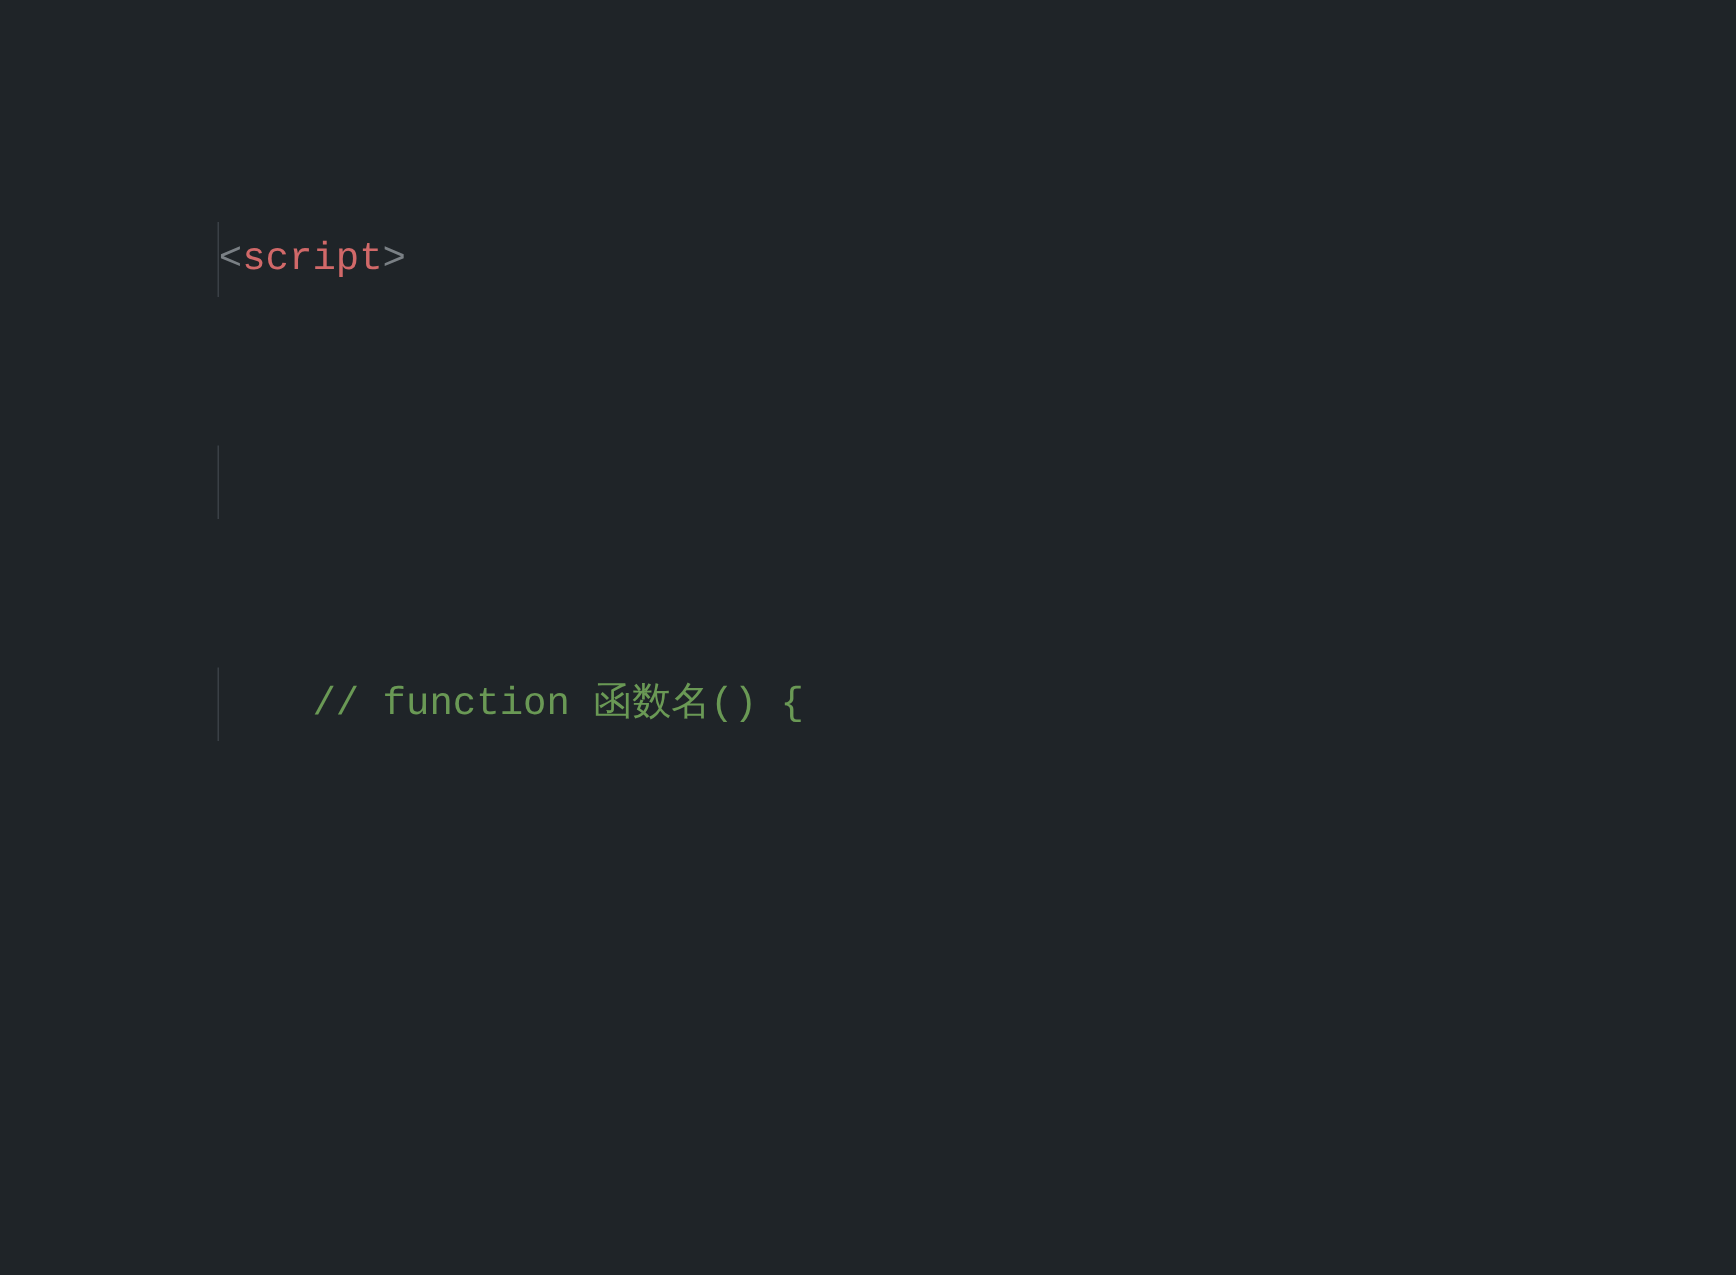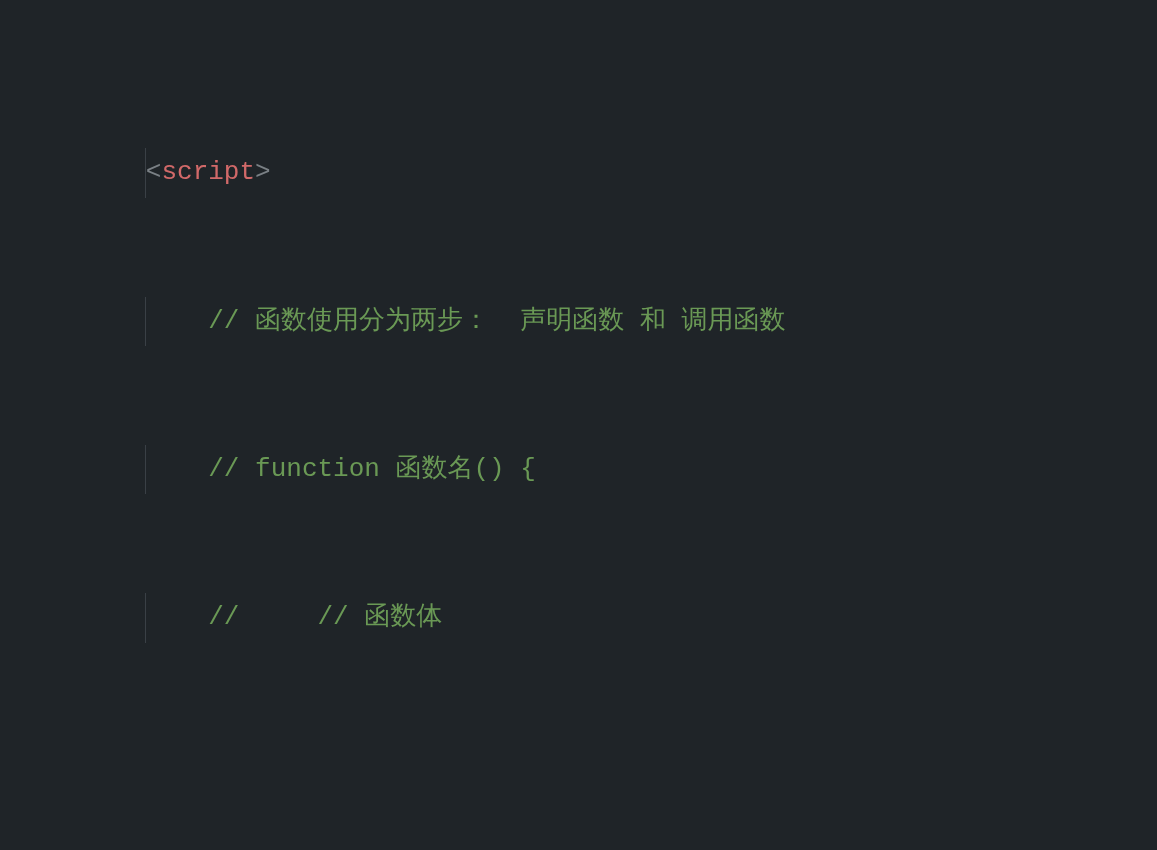--- a/index.html
+++ b/index.html
@@ -39,27 +39,24 @@
     }
   </style>
 </head>
 <body>
 
 <div class="editor">
   <div class="line">
     <span>    </span><span class="inner-indent"></span><span class="punct-tag">&lt;</span><span class="tagname">script</span><span class="punct-tag">&gt;</span>
   </div>
   <div class="line">
-    <span>    </span><span class="inner-indent"></span><span>    </span><span class="comment">// 函数使用分为两步：  声明函数 和 调用函数</span>
+    <span>    </span><span class="inner-indent"></span><span>    </span>
   </div>
   <div class="line">
     <span>    </span><span class="inner-indent"></span><span>    </span><span class="comment">// function 函数名() {</span>
-  </div>
-  <div class="line">
-    <span>    </span><span class="inner-indent"></span><span>    </span><span class="comment">//     // 函数体</span>
   </div>
   <div class="line">
     
   </div>
   
   
   
   
   
   

